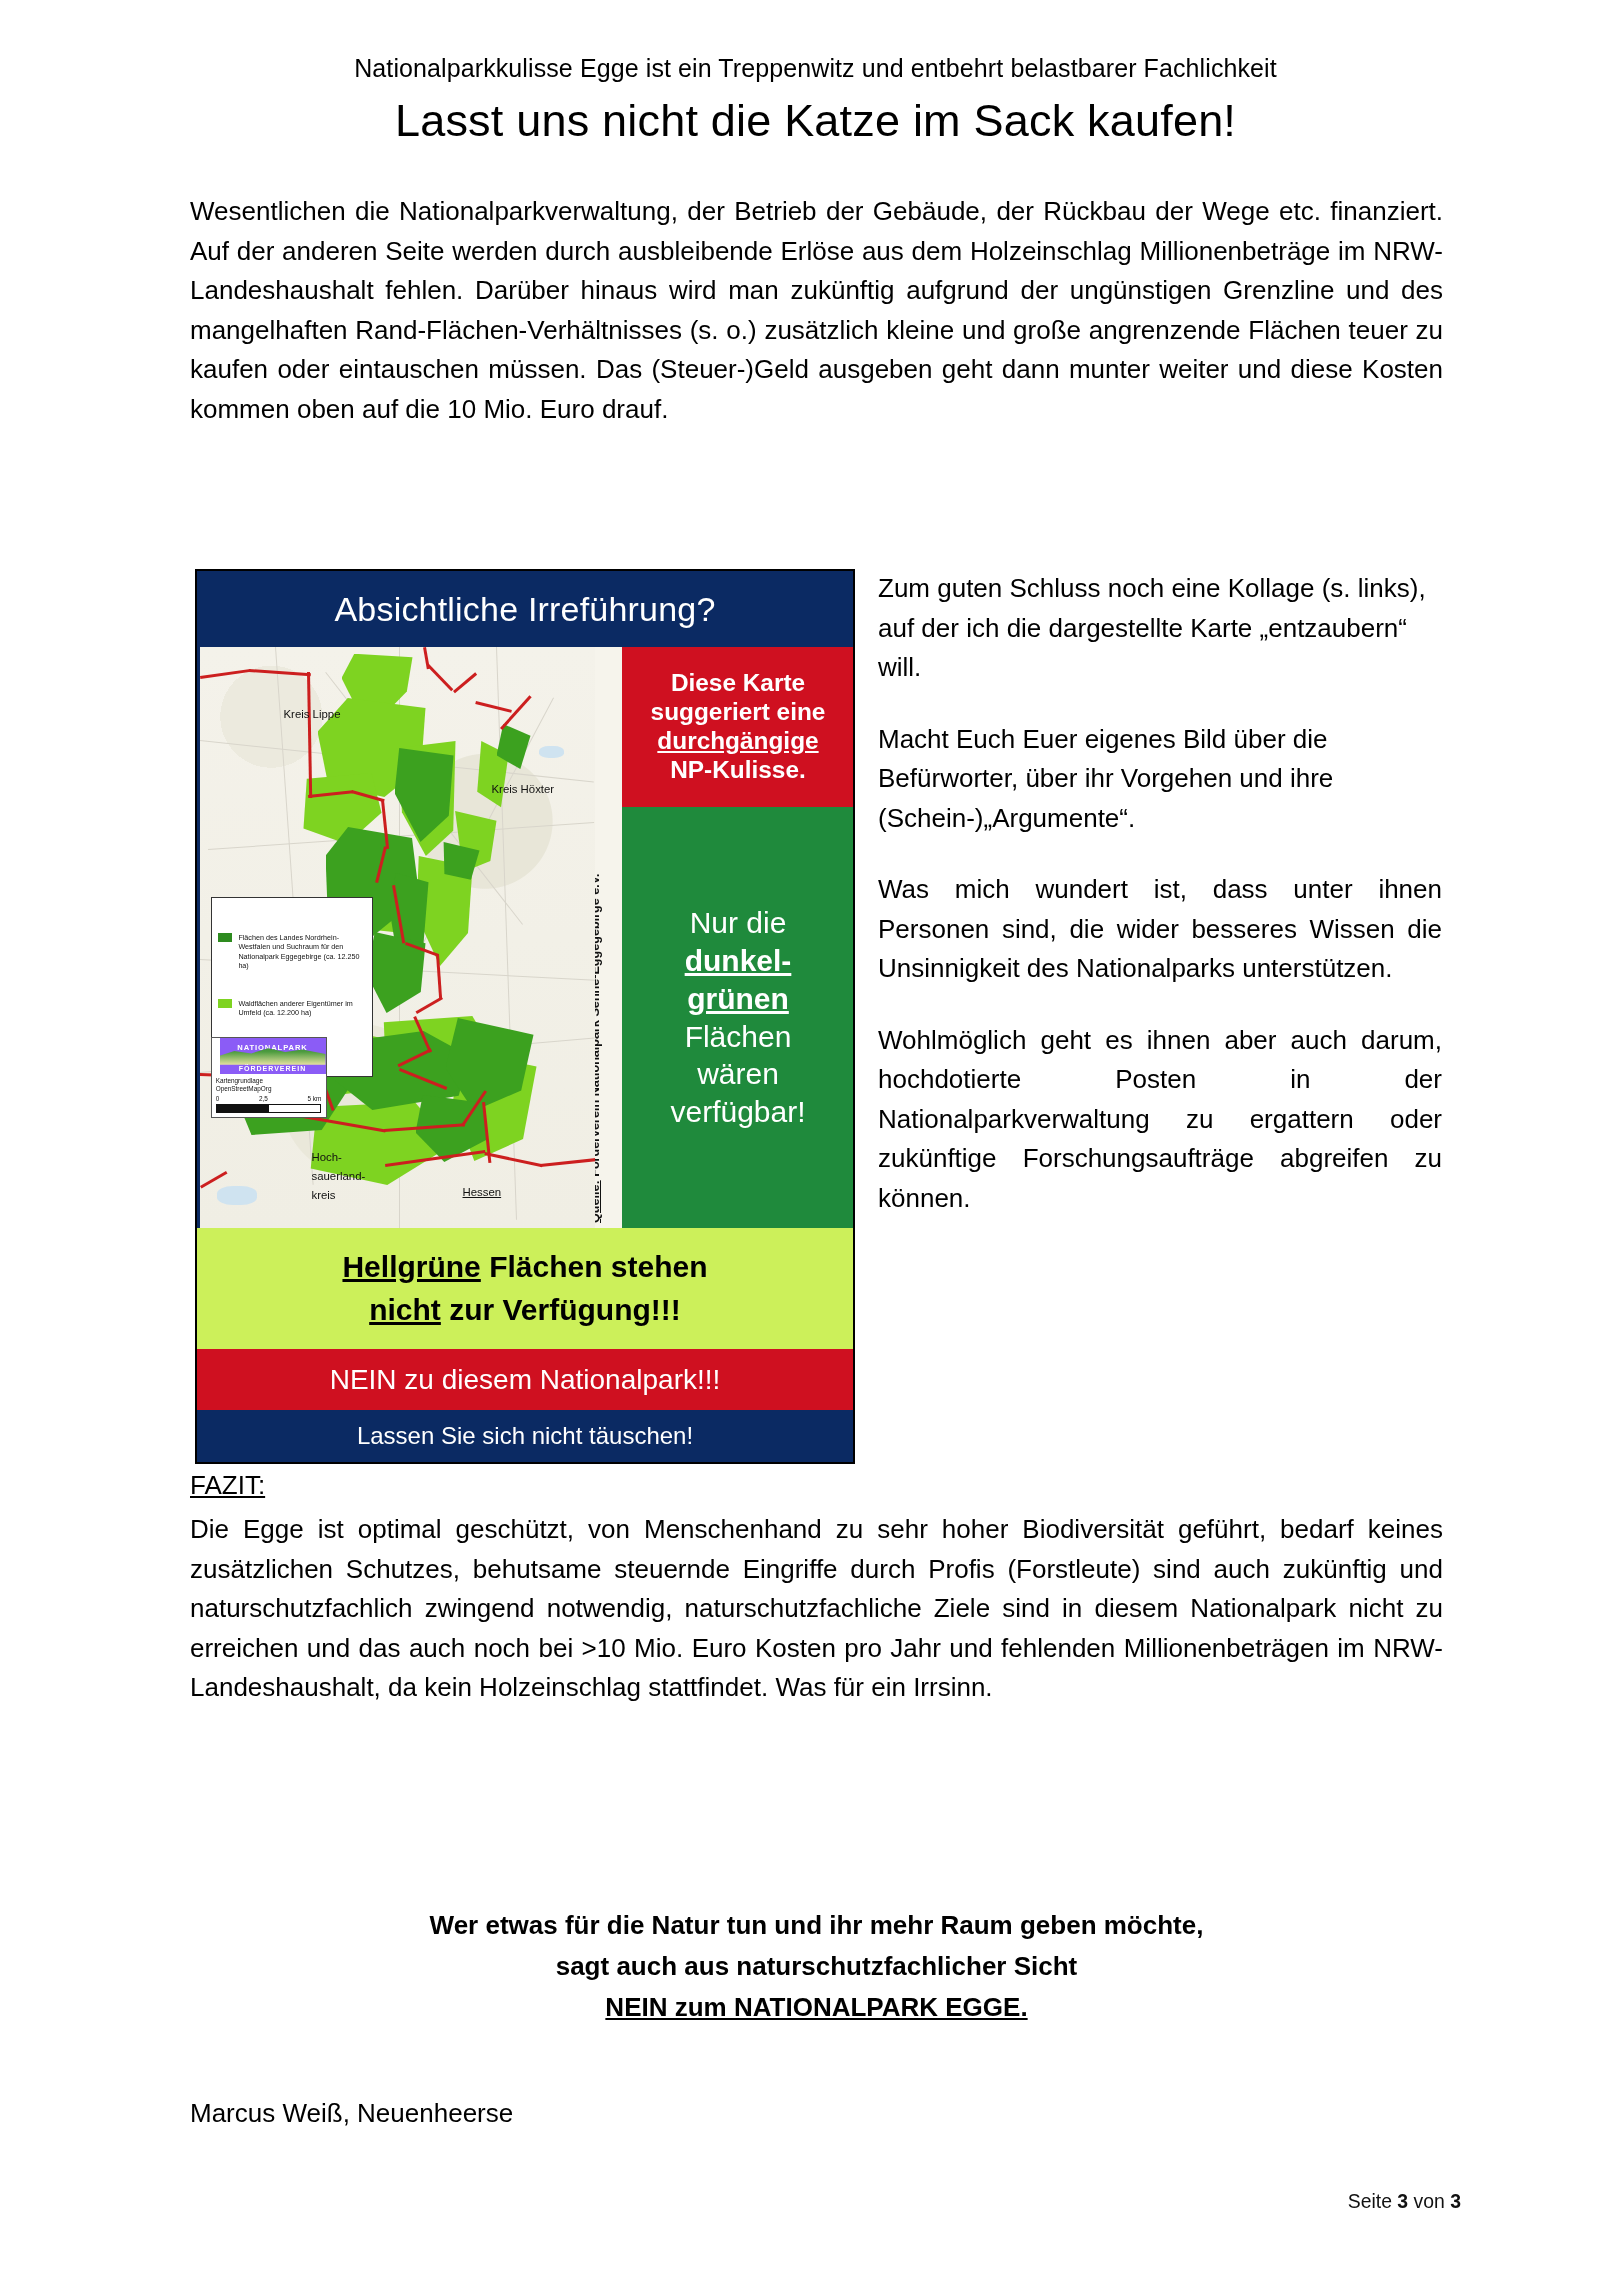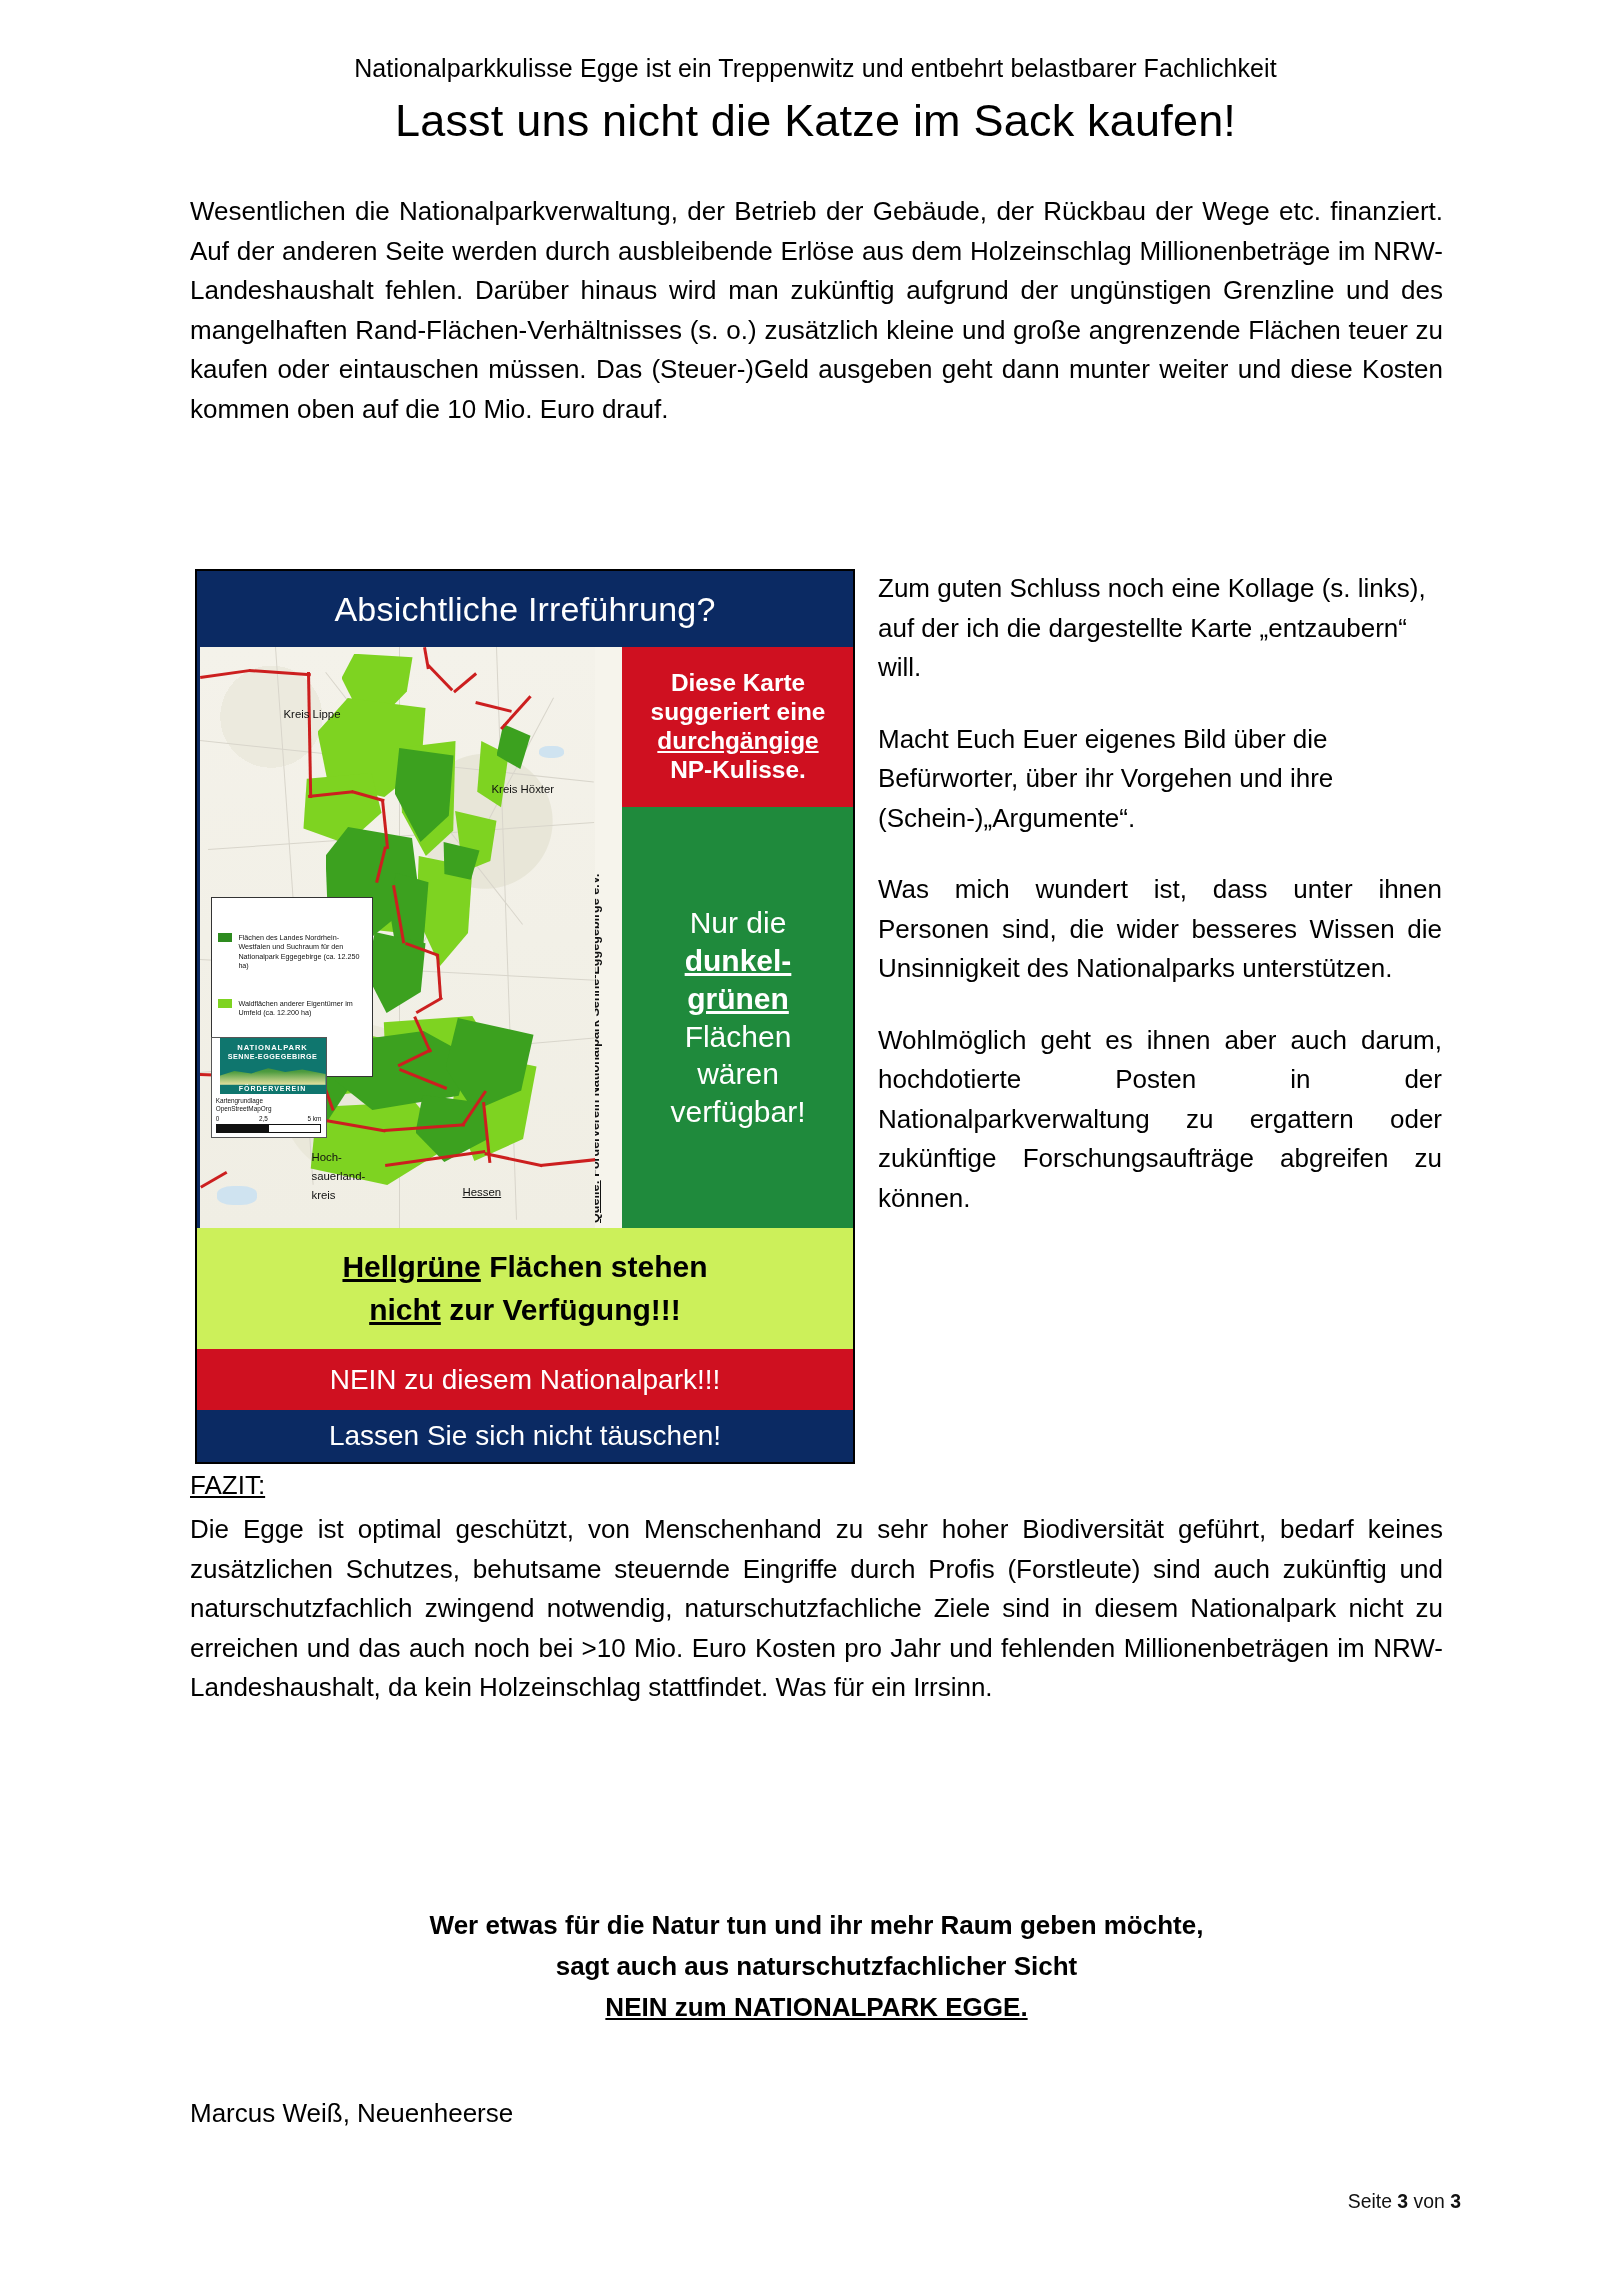--- a/index.html
+++ b/index.html
@@ -181,26 +181,26 @@
   .logo-box {
     position: absolute;
     left: 11px;
     top: 390px;
     width: 116px;
     background: #fff;
     border: 1px solid #555;
     box-sizing: border-box;
   }
   .logo-emblem {
-    background: #0f766e;
+    background: #8b5cf6;
     color: #fff;
     padding: 5px 3.4px 3.4px 3.4px;
     text-align: center;
     position: relative;
-    height: 56px;
+    height: 36px;
     box-sizing: border-box;
     margin-left: 8px;
   }
   .logo-l1 { font-size: 7.6px; font-weight: bold; letter-spacing: 0.9px; }
   .logo-l2 { font-size: 7.2px; font-weight: bold; letter-spacing: 0.5px; }
   .logo-hill {
     position: absolute;
     left: 0; bottom: 9.3px; width: 100%; height: 23.6px;
     background: linear-gradient(180deg, #2f7a37 0%, #4d9c3f 45%, #e6e2a0 100%);
     clip-path: polygon(0 62%, 14% 42%, 30% 52%, 46% 30%, 62% 46%, 78% 36%, 100% 55%, 100% 100%, 0 100%);
@@ -328,21 +328,21 @@
     justify-content: center;
   }
   .band-navy {
     position: absolute;
     left: 0;
     top: 839px;
     width: 100%;
     height: 52px;
     background: #0b2a63;
     color: #fff;
-    font-size: 28px;
+    font-size: 24px;
     text-align: center;
     display: flex;
     align-items: center;
     justify-content: center;
   }
 
   
   .rightcol {
     position: absolute;
     left: 878px;

